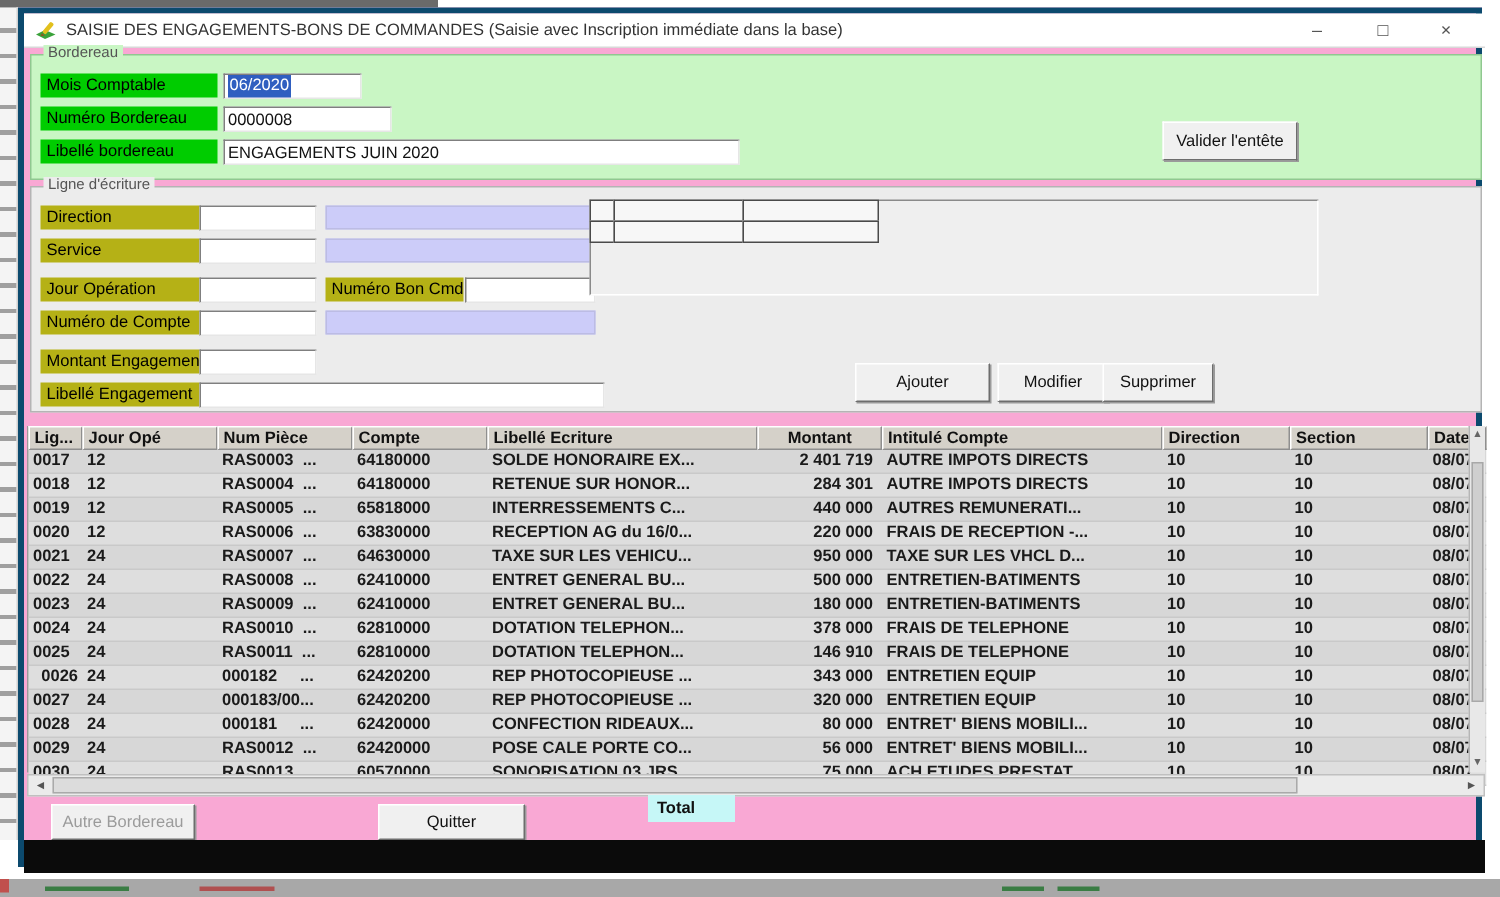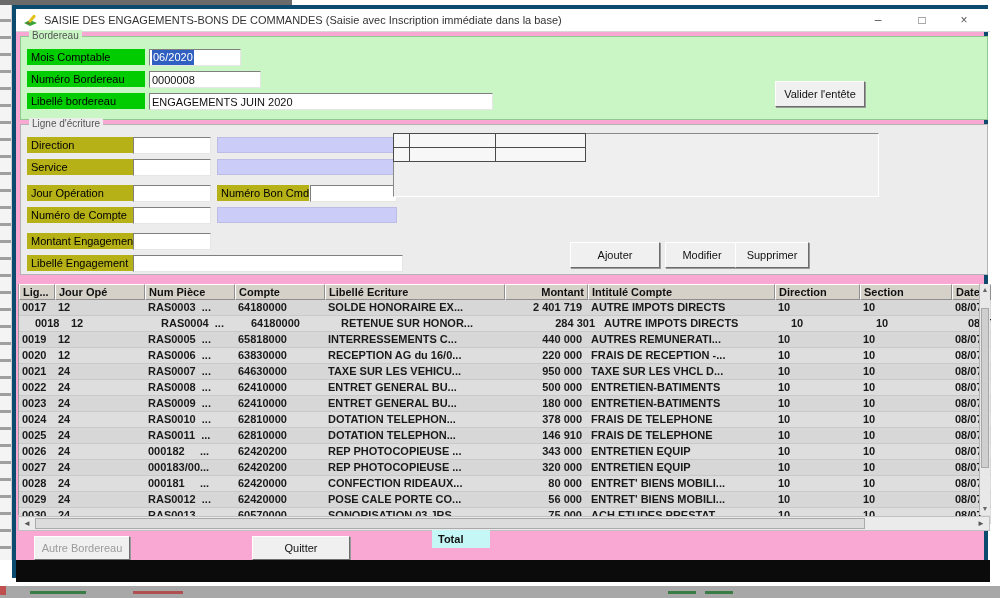--- a/index.html
+++ b/index.html
@@ -48,21 +48,21 @@
   .mini-grid{position:absolute;left:0;top:0;display:grid;grid-template-columns:16px 86px 90px;
              grid-template-rows:14px 14px;}
   .mini-cell{border:1px solid #4a4a4a;margin:-1px 0 0 -1px;background:#f7f7f7;}
 
   .table{position:absolute;left:2px;top:275px;width:972px;height:231px;background:#d9d9d9;
          border-left:1px solid #9a9a9a;}
   .thead{position:absolute;left:0;top:0;width:972px;height:16px;display:flex;}
   .th{height:16px;background:#d5d1c9;font-size:11px;font-weight:bold;line-height:15px;
       padding:0 3px;border:1px solid;border-color:#ffffff #8f8f8f #8f8f8f #ffffff;
       white-space:pre;overflow:hidden;flex:none;}
-  .th.num{text-align:right;}
+  .th.num{text-align:center;}
   .tbody{position:absolute;left:0;top:16px;width:972px;height:266px;overflow:hidden;}
   .tr{display:flex;height:16px;background:#d7d7d7;border-bottom:1px solid #c9c9c9;}
   .tr.alt{background:#dedede;}
   .td{height:16px;font-size:11px;font-weight:bold;line-height:15px;padding:0 3px;
       white-space:pre;overflow:hidden;flex:none;color:#1a1a1a;}
   .td.num{text-align:right;padding-right:6px;}
 
   .vsb{position:absolute;right:0;top:0;width:11px;height:231px;background:#e8e8e8;
        border-left:1px solid #b5b5b5;}
   .vsb .arrow{position:absolute;left:0;width:10px;height:10px;font-size:7px;line-height:10px;
@@ -185,21 +185,21 @@
             <div class="td" style="width: 90px;">RAS0003  ...</div>
             <div class="td" style="width: 90px;">64180000</div>
             <div class="td" style="width: 180px;">SOLDE HONORAIRE EX...</div>
             <div class="td num" style="width: 83px;">2 401 719</div>
             <div class="td" style="width: 187px;">AUTRE IMPOTS DIRECTS</div>
             <div class="td" style="width: 85px;">10</div>
             <div class="td" style="width: 92px;">10</div>
             <div class="td" style="width: 39px;">08/07</div>
           </div>
           <div class="tr alt">
-            <div class="td" style="width: 36px; margin-left: 13px;">0018</div>
+            <div class="td" style="width: 36px;">0018</div>
             <div class="td" style="width: 90px;">12</div>
             <div class="td" style="width: 90px;">RAS0004  ...</div>
             <div class="td" style="width: 90px;">64180000</div>
             <div class="td" style="width: 180px;">RETENUE SUR HONOR...</div>
             <div class="td num" style="width: 83px;">284 301</div>
             <div class="td" style="width: 187px;">AUTRE IMPOTS DIRECTS</div>
             <div class="td" style="width: 85px;">10</div>
             <div class="td" style="width: 92px;">10</div>
             <div class="td" style="width: 39px;">08/07</div>
           </div>
@@ -281,21 +281,21 @@
             <div class="td" style="width: 90px;">RAS0011  ...</div>
             <div class="td" style="width: 90px;">62810000</div>
             <div class="td" style="width: 180px;">DOTATION TELEPHON...</div>
             <div class="td num" style="width: 83px;">146 910</div>
             <div class="td" style="width: 187px;">FRAIS DE TELEPHONE</div>
             <div class="td" style="width: 85px;">10</div>
             <div class="td" style="width: 92px;">10</div>
             <div class="td" style="width: 39px;">08/07</div>
           </div>
           <div class="tr alt">
-            <div class="td" style="width: 36px;">0026</div>
+            <div class="td" style="width: 36px; text-align: right;">0026</div>
             <div class="td" style="width: 90px;">24</div>
             <div class="td" style="width: 90px;">000182     ...</div>
             <div class="td" style="width: 90px;">62420200</div>
             <div class="td" style="width: 180px;">REP PHOTOCOPIEUSE ...</div>
             <div class="td num" style="width: 83px;">343 000</div>
             <div class="td" style="width: 187px;">ENTRETIEN EQUIP</div>
             <div class="td" style="width: 85px;">10</div>
             <div class="td" style="width: 92px;">10</div>
             <div class="td" style="width: 39px;">08/07</div>
           </div>

